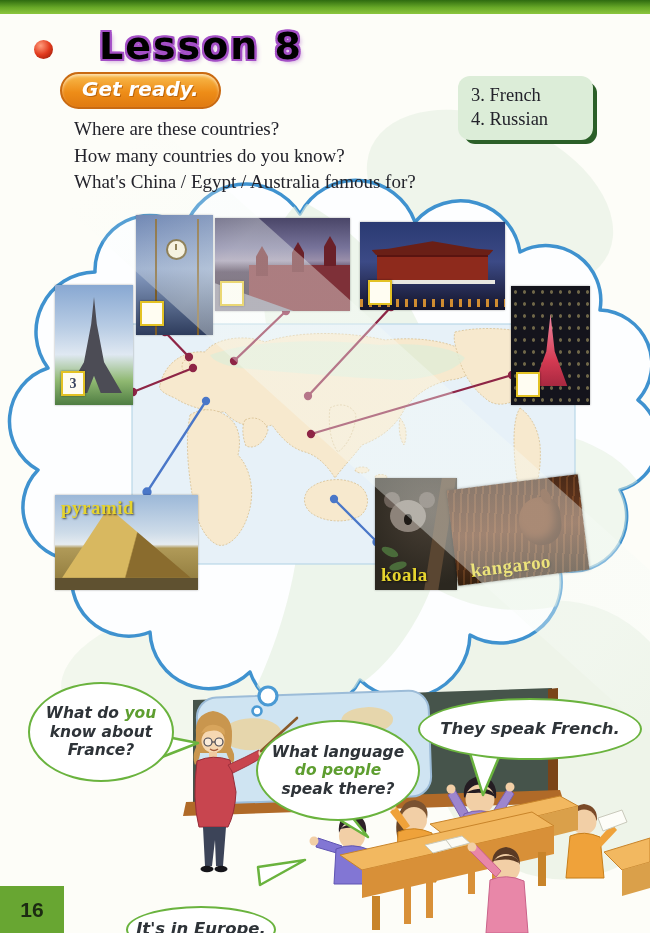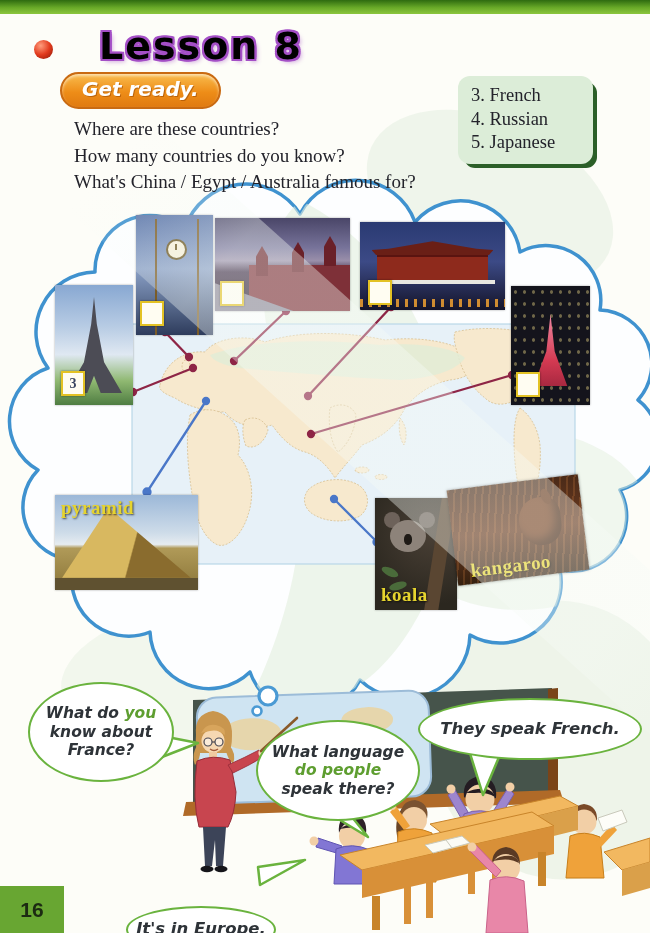--- a/index.html
+++ b/index.html
@@ -80,21 +80,21 @@
     background-image:radial-gradient(rgba(250,230,140,.5) 1px,transparent 1.8px);background-size:9px 12px;}
   #ph-tokyo .tower{position:absolute;bottom:16%;left:50%;width:42px;height:72px;margin-left:-21px;
     clip-path:polygon(50% 0,60% 52%,90% 100%,10% 100%,40% 52%);
     background:linear-gradient(180deg,#f08aa4,#d43a52 65%,#a82840);}
   #ph-pyramid{left:55px;top:495px;width:143px;height:95px;
     background:linear-gradient(180deg,#9cb8d8,#cedce9 40%,#e6ecf0 52%,#b09a58 56%,#8a7538);}
   #ph-pyramid .pyr{position:absolute;bottom:13%;left:5%;width:90%;height:74%;
     clip-path:polygon(36% 0,100% 100%,0 100%);
     background:linear-gradient(105deg,#d8b860 55%,#8a6c2e 56%);}
   #ph-pyramid .ground{position:absolute;bottom:0;left:0;width:100%;height:13%;background:#5f5130;}
-  #ph-koala{left:375px;top:498px;width:82px;height:112px;
+  #ph-koala{left:375px;top:478px;width:82px;height:112px;
     background:radial-gradient(circle at 70% 30%,#4a4036,#2b271f 75%);}
   #ph-koala .branch{position:absolute;right:10px;top:-6px;width:14px;height:125px;background:#5a4632;transform:rotate(9deg);}
   #ph-koala .head{position:absolute;left:15px;top:22px;width:36px;height:32px;background:#8d837a;border-radius:50%;}
   #ph-koala .ear{position:absolute;width:16px;height:16px;border-radius:50%;background:#6d625a;top:14px;}
   #ph-koala .earl{left:9px;} #ph-koala .earr{left:44px;}
   #ph-koala .nose{position:absolute;left:29px;top:36px;width:8px;height:11px;border-radius:45%;background:#1e1a16;}
   #ph-koala .leaf{position:absolute;width:18px;height:8px;border-radius:50%;background:#4a6b3a;}
   #ph-kangaroo{left:452px;top:482px;width:132px;height:96px;transform:rotate(-7deg);
     background:linear-gradient(180deg,#4a2a18,#6a3a20 50%,#35200f);box-shadow:0 0 3px rgba(0,0,0,.5);}
   #ph-kangaroo .grass{position:absolute;inset:0;opacity:.6;
@@ -269,21 +269,20 @@
 
 <div class="abs questions" style="z-index:5">
   <div class="q">Where are these countries?</div>
   <div class="q">How many countries do you know?</div>
   <div class="q">What's China / Egypt / Australia famous for?</div>
 </div>
 
 <div class="abs lang-box" style="z-index:5">
   <div class="lang-item">3. French</div>
   <div class="lang-item">4. Russian</div>
-  <div class="lang-item">5. Japanese</div>
 </div>
 
 <svg width="650" height="263" viewBox="0 670 650 263" style="top:670px;z-index:5">
 
   <polygon points="193,700 552,688 552,798 193,806" fill="#46544b"></polygon>
   <polygon points="548,689 558,688 558,800 548,799" fill="#7a4418"></polygon>
   <polygon points="186,802 560,790 564,803 183,816" fill="#b06a28"></polygon>
 
   <g transform="rotate(-2 314 747)">
     <rect x="198" y="694" width="232" height="106" rx="20" fill="#cfe4f2" stroke="#9cbcd8" stroke-width="2"></rect>

